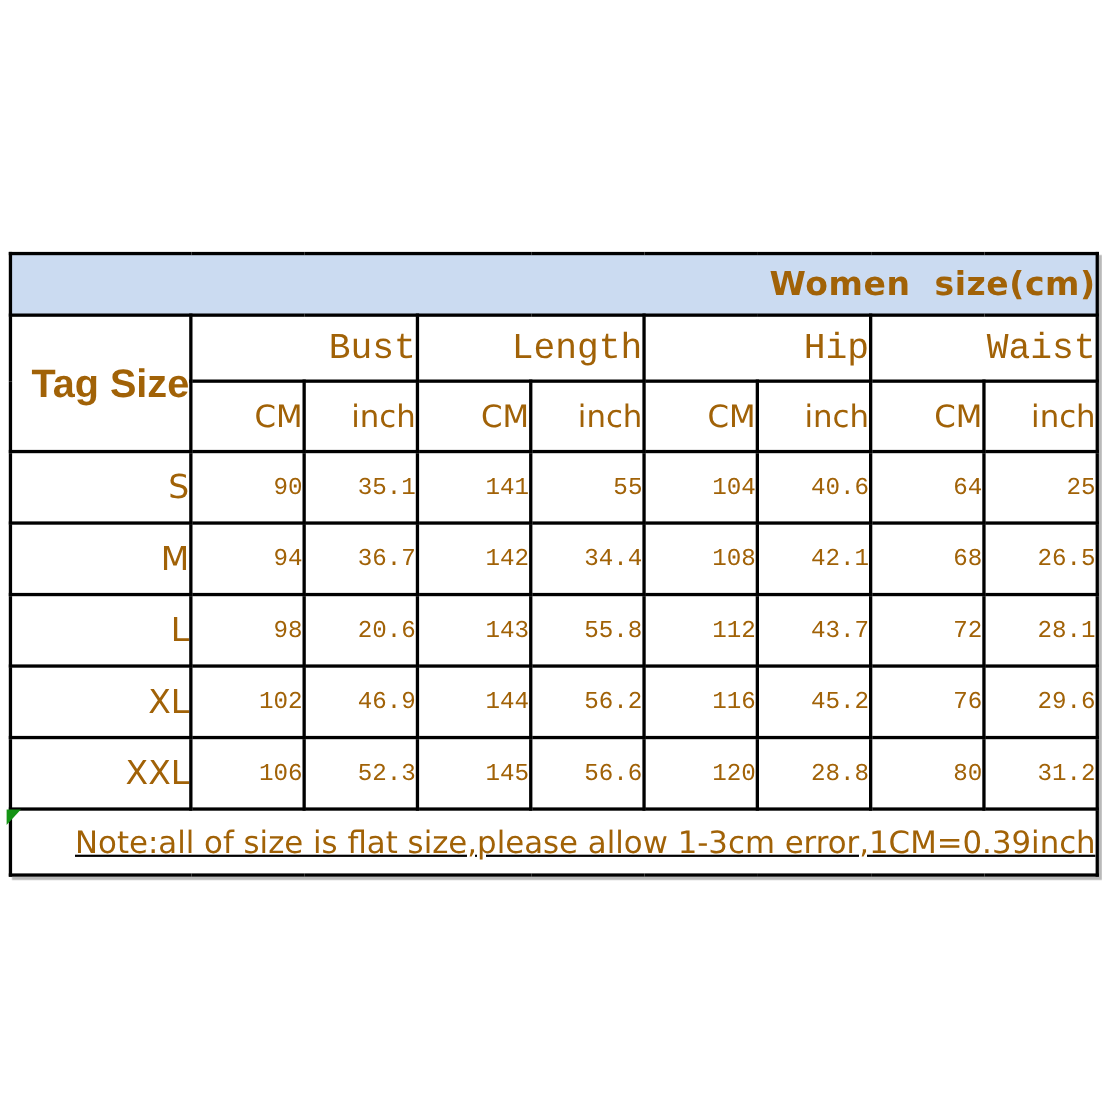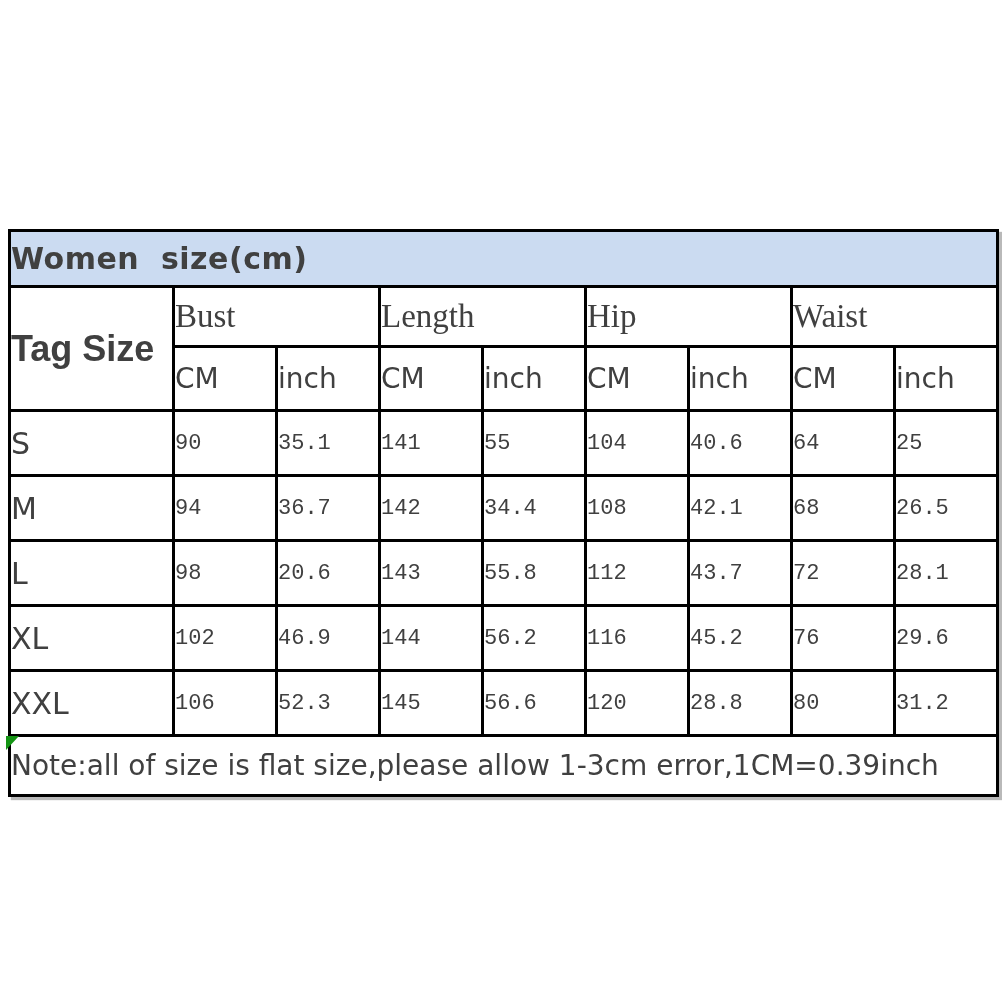--- a/index.html
+++ b/index.html
@@ -21,49 +21,49 @@
     position: absolute;
     left: 8px; top: 229px;
     width: 987px;
     border-collapse: collapse;
     table-layout: fixed;
     background: #ffffff;
     box-shadow: 3px 3px 1px #b9b9b9;
   }
   table.size-table td {
     border: 3px solid var(--border);
-    text-align: left;
+    text-align: right;
     vertical-align: middle;
-    color: #404040;
+    color: #a16207;
     overflow: hidden;
   }
   col.col-tag { width: 164px; }
   col.col-val { width: 103px; }
 
   tr.row-title  { height: 56px; }
   tr.row-group  { height: 60px; }
   tr.row-units  { height: 64px; }
   tr.row-data   { height: 65px; }
-  tr.row-note   { height: 60px; }
+  tr.row-note   { height: 60px; text-decoration: underline; }
 
   td.title-cell {
     background: var(--header-bg);
     font-family: "DejaVu Sans", sans-serif;
     font-weight: bold;
     font-size: 30px;
     white-space: pre;
     letter-spacing: 0.5px;
   }
   td.corner-cell {
     font-family: "Liberation Sans", sans-serif;
     font-weight: bold;
     font-size: 36px;
   }
   td.group-cell {
-    font-family: Liberation Serif, serif;
+    font-family: Liberation Mono, monospace;
     font-weight: 400;
     font-size: 33px;
   }
   td.unit-cell {
     font-family: "DejaVu Sans", sans-serif;
     font-size: 28px;
   }
   td.tag-cell {
     font-family: "DejaVu Sans", sans-serif;
     font-size: 30px;

